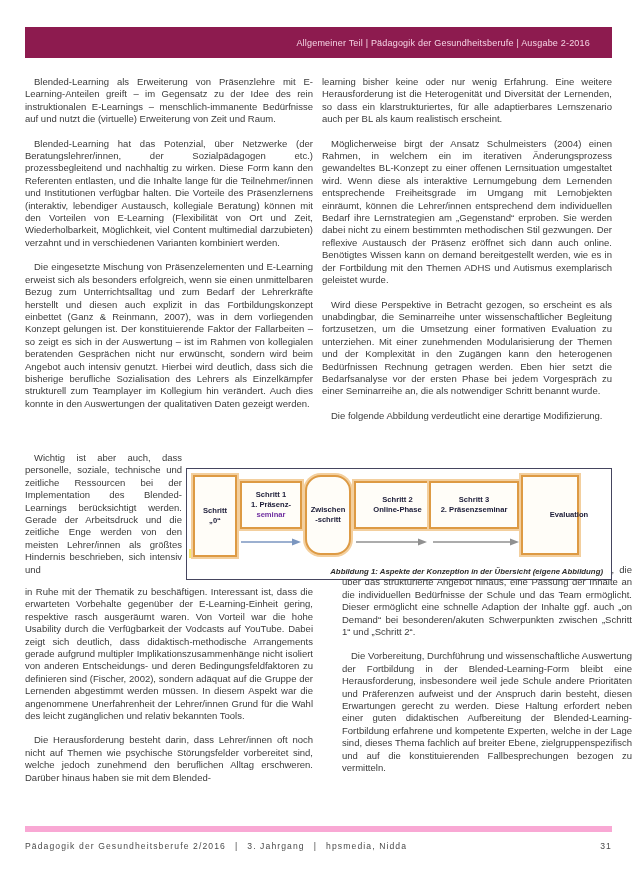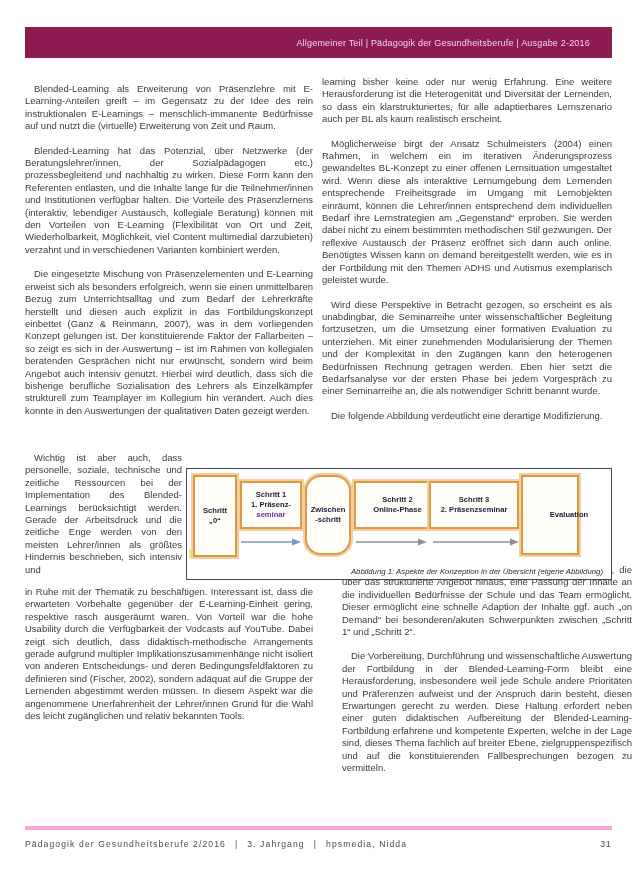--- a/index.html
+++ b/index.html
@@ -4,42 +4,42 @@
 <style>
   html,body{margin:0;padding:0;background:#e9e9e9;}
   .page{position:relative;width:637px;height:884px;background:#ffffff;overflow:hidden;
         font-family:"Liberation Sans",sans-serif;color:#3b3b3b;margin:0 auto;}
   .header-bar{position:absolute;left:25px;top:27px;width:587px;height:31px;background:#8d1b4f;
         display:flex;align-items:center;justify-content:flex-end;box-sizing:border-box;padding-right:22px;}
   .header-bar .title{color:#f5d4e4;font-size:9px;letter-spacing:0.2px;}
   .col{position:absolute;font-size:9.5px;line-height:12.4px;text-align:justify;}
   .col p{margin:0 0 12px 0;}
   .col p.indent{text-indent:9px;}
-  .col-left-top{left:25px;top:76px;width:288px;margin-top:7px;}
+  .col-left-top{left:25px;top:76px;width:288px;}
   .col-left-narrow{left:25px;top:452px;width:157px;}
   .col-left-bottom{left:25px;top:586px;width:288px;}
   .col-right-top{left:322px;top:76px;width:290px;}
   .col-right-bottom{left:322px;top:564px;width:290px;margin-left:20px;}
   .figure{position:absolute;left:186px;top:468px;width:426px;height:112px;background:#ffffff;
         border:1px solid #45455e;box-sizing:border-box;z-index:3;}
   .fbox{position:absolute;background:#fffdf8;border:2px solid #dd9a44;box-shadow:0 0 0 2px #f3cf9e;
         display:flex;flex-direction:column;align-items:center;justify-content:center;text-align:center;
         font-weight:bold;font-size:7.6px;line-height:1.3;color:#1c1c38;box-sizing:border-box;z-index:2;}
   .fbox span{display:block;}
   .fbox .purple{color:#7030a0;}
   .box-0{left:6px;top:6px;width:44px;height:82px;text-align:right;}
   .box-1{left:53px;top:12px;width:62px;height:48px;}
   .box-2{left:118px;top:6px;width:46px;height:80px;border-radius:16px;}
   .box-3{left:167px;top:12px;width:87px;height:48px;}
   .box-4{left:242px;top:12px;width:90px;height:48px;}
   .box-5{left:334px;top:6px;width:58px;height:80px;padding-left:38px;}
   .accent-square{position:absolute;left:2px;top:80px;width:9px;height:9px;background:#f6e96b;z-index:1;}
   .arrows{position:absolute;left:0;top:0;width:426px;height:112px;z-index:1;}
-  .fig-caption{position:absolute;right:8px;bottom:3px;font-style:italic;font-size:7.8px;color:#2e2e2e;}
-  .footer{position:absolute;left:25px;top:826px;width:587px;border-top:4px solid #f9a8d4;
+  .fig-caption{position:absolute;right:8px;bottom:3px;font-style:italic;font-size:7.8px;color:#2e2e2e;font-weight:bold;}
+  .footer{position:absolute;left:25px;top:826px;width:587px;border-top:6px solid #f9a8d4;
         padding-top:9px;display:flex;align-items:baseline;gap:9px;
         font-size:8.6px;letter-spacing:1.1px;color:#4a4a4a;}
   .footer .page-num{margin-left:auto;}
 </style>
 </head>
 <body>
 
 <div class="page">
 
   <div class="header-bar">
@@ -51,20 +51,21 @@
     <p class="indent">Blended-Learning hat das Potenzial, über Netzwerke (der Beratungslehrer/innen, der Sozialpädagogen etc.) prozessbegleitend und nachhaltig zu wirken. Diese Form kann den Referenten entlasten, und die Inhalte lange für die Teilnehmer/innen und Institutionen verfügbar halten. Die Vorteile des Präsenzlernens (interaktiv, lebendiger Austausch, kollegiale Beratung) können mit den Vorteilen von E-Learning (Flexibilität von Ort und Zeit, Wiederholbarkeit, Möglichkeit, viel Content multimedial darzubieten) verzahnt und in verschiedenen Varianten kombiniert werden.</p>
     <p class="indent">Die eingesetzte Mischung von Präsenzelementen und E-Learning erweist sich als besonders erfolgreich, wenn sie einen unmittelbaren Bezug zum Unterrichtsalltag und zum Bedarf der Lehrerkräfte herstellt und diesen auch explizit in das Fortbildungskonzept einbettet (Ganz &amp; Reinmann, 2007), was in dem vorliegenden Konzept gelungen ist. Der konstituierende Faktor der Fallarbeiten – so zeigt es sich in der Auswertung – ist im Rahmen von kollegialen beratenden Gesprächen nicht nur erwünscht, sondern wird beim Angebot auch intensiv genutzt. Hierbei wird deutlich, dass sich die bisherige berufliche Sozialisation des Lehrers als Einzelkämpfer strukturell zum Teamplayer im Kollegium hin verändert. Auch dies konnte in den Auswertungen der qualitativen Daten gezeigt werden.</p>
   </div>
 
   <div class="col col-left-narrow">
     <p class="indent">Wichtig ist aber auch, dass personelle, soziale, technische und zeitliche Ressourcen bei der Implementation des Blended-Learnings berücksichtigt werden. Gerade der Arbeitsdruck und die zeitliche Enge werden von den meisten Lehrer/innen als größtes Hindernis beschrieben, sich intensiv und</p>
   </div>
 
   <div class="col col-left-bottom">
     <p>in Ruhe mit der Thematik zu beschäftigen. Interessant ist, dass die erwarteten Vorbehalte gegenüber der E-Learning-Einheit gering, respektive rasch ausgeräumt waren. Von Vorteil war die hohe Usability durch die Verfügbarkeit der Vodcasts auf YouTube. Dabei zeigt sich deutlich, dass didaktisch-methodische Arrangements gerade aufgrund multipler Implikationszusammenhänge nicht isoliert von anderen Entscheidungs- und deren Bedingungsfeldfaktoren zu definieren sind (Fischer, 2002), sondern adäquat auf die Gruppe der Lernenden abgestimmt werden müssen. In diesem Aspekt war die angenommene Unerfahrenheit der Lehrer/innen Grund für die Wahl des leicht zugänglichen und relativ bekannten Tools.</p>
+    <p class="indent">Die Herausforderung besteht darin, dass Lehrer/innen oft noch nicht auf Themen wie psychische Störungsfelder vorbereitet sind, welche jedoch zunehmend den beruflichen Alltag erschweren. Darüber hinaus haben sie mit dem Blended-</p>
   </div>
 
   <div class="col col-right-top">
     <p>learning bisher keine oder nur wenig Erfahrung. Eine weitere Herausforderung ist die Heterogenität und Diversität der Lernenden, so dass ein klarstrukturiertes, für alle adaptierbares Lernszenario auch per BL als kaum realistisch erscheint.</p>
     <p class="indent">Möglicherweise birgt der Ansatz Schulmeisters (2004) einen Rahmen, in welchem ein im iterativen Änderungsprozess gewandeltes BL-Konzept zu einer offenen Lernsituation umgestaltet wird. Wenn diese als interaktive Lernumgebung dem Lernenden entsprechende Freiheitsgrade im Umgang mit Lernobjekten einräumt, können die Lehrer/innen entsprechend dem individuellen Bedarf ihre Lernstrategien am „Gegenstand“ erproben. Sie werden dabei nicht zu einem bestimmten methodischen Stil gezwungen. Der reflexive Austausch der Präsenz eröffnet sich dann auch online. Benötigtes Wissen kann on demand bereitgestellt werden, wie es in der Fortbildung mit den Themen ADHS und Autismus exemplarisch geleistet wurde.</p>
     <p class="indent">Wird diese Perspektive in Betracht gezogen, so erscheint es als unabdingbar, die Seminarreihe unter wissenschaftlicher Begleitung fortzusetzen, um die Umsetzung einer formativen Evaluation zu unterziehen. Mit einer zunehmenden Modularisierung der Themen und der Komplexität in den Zugängen kann den heterogenen Bedürfnissen Rechnung getragen werden. Eben hier setzt die Bedarfsanalyse vor der ersten Phase bei jedem Vorgespräch zu einer Seminarreihe an, die als notwendiger Schritt benannt wurde.</p>
     <p class="indent">Die folgende Abbildung verdeutlicht eine derartige Modifizierung.</p>
   </div>
 
   <div class="col col-right-bottom">

